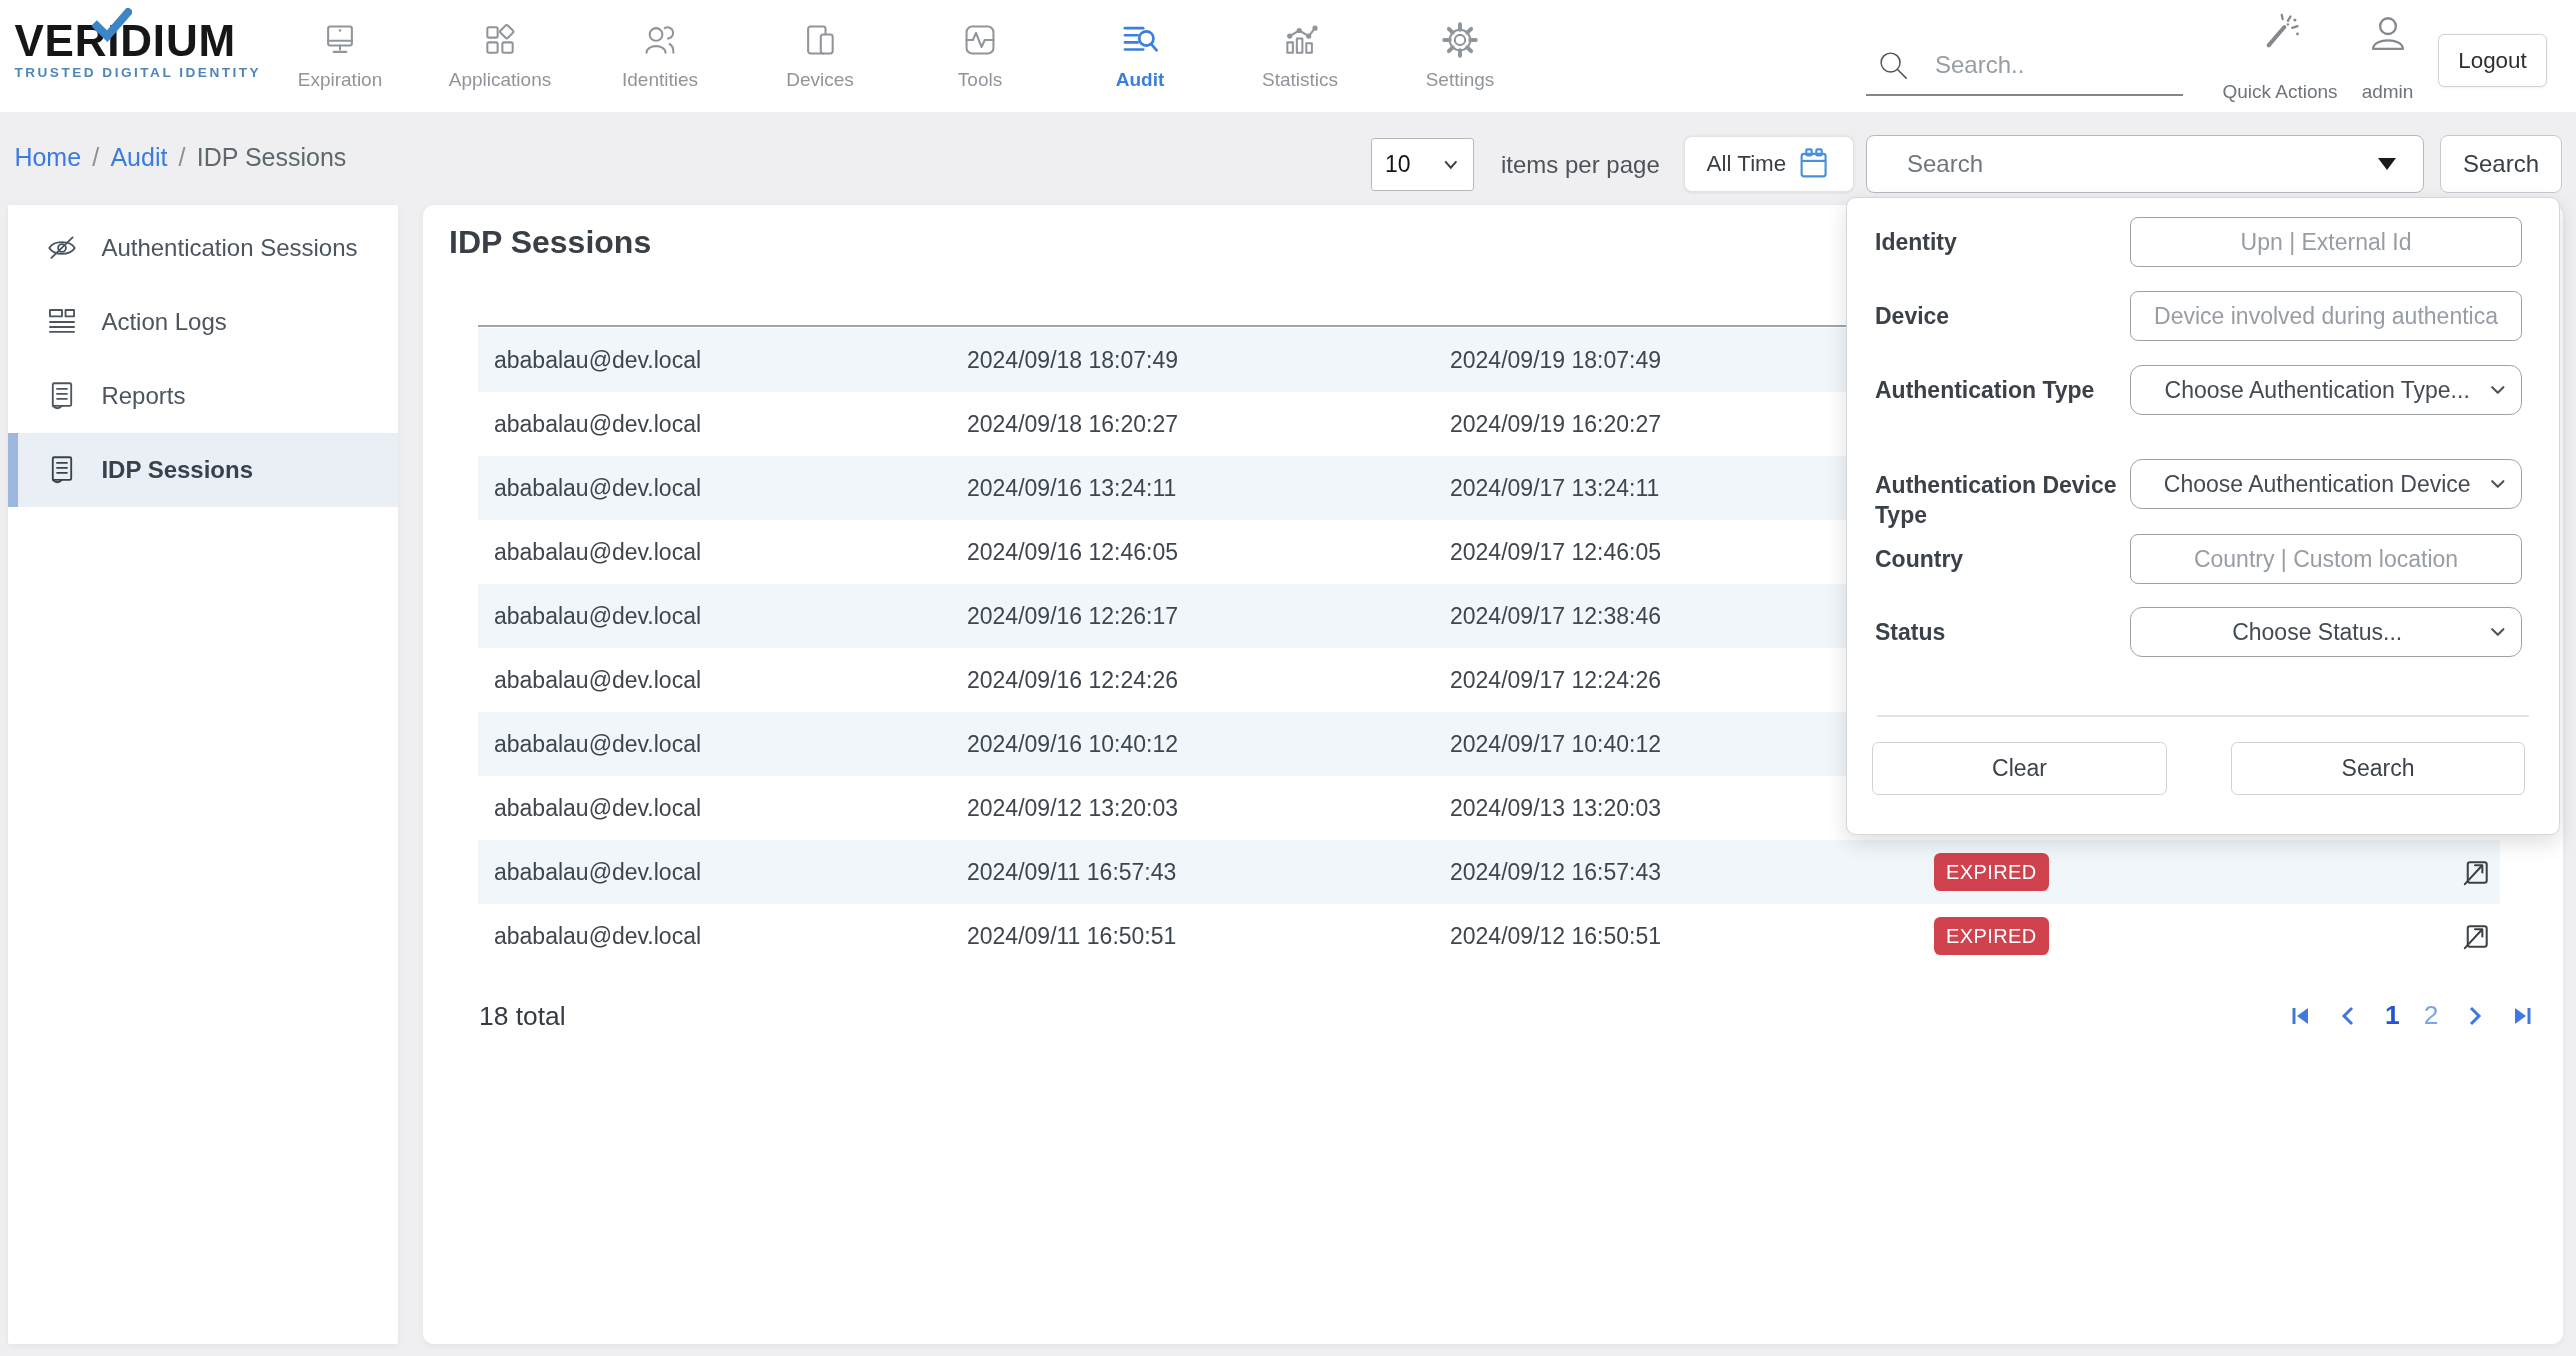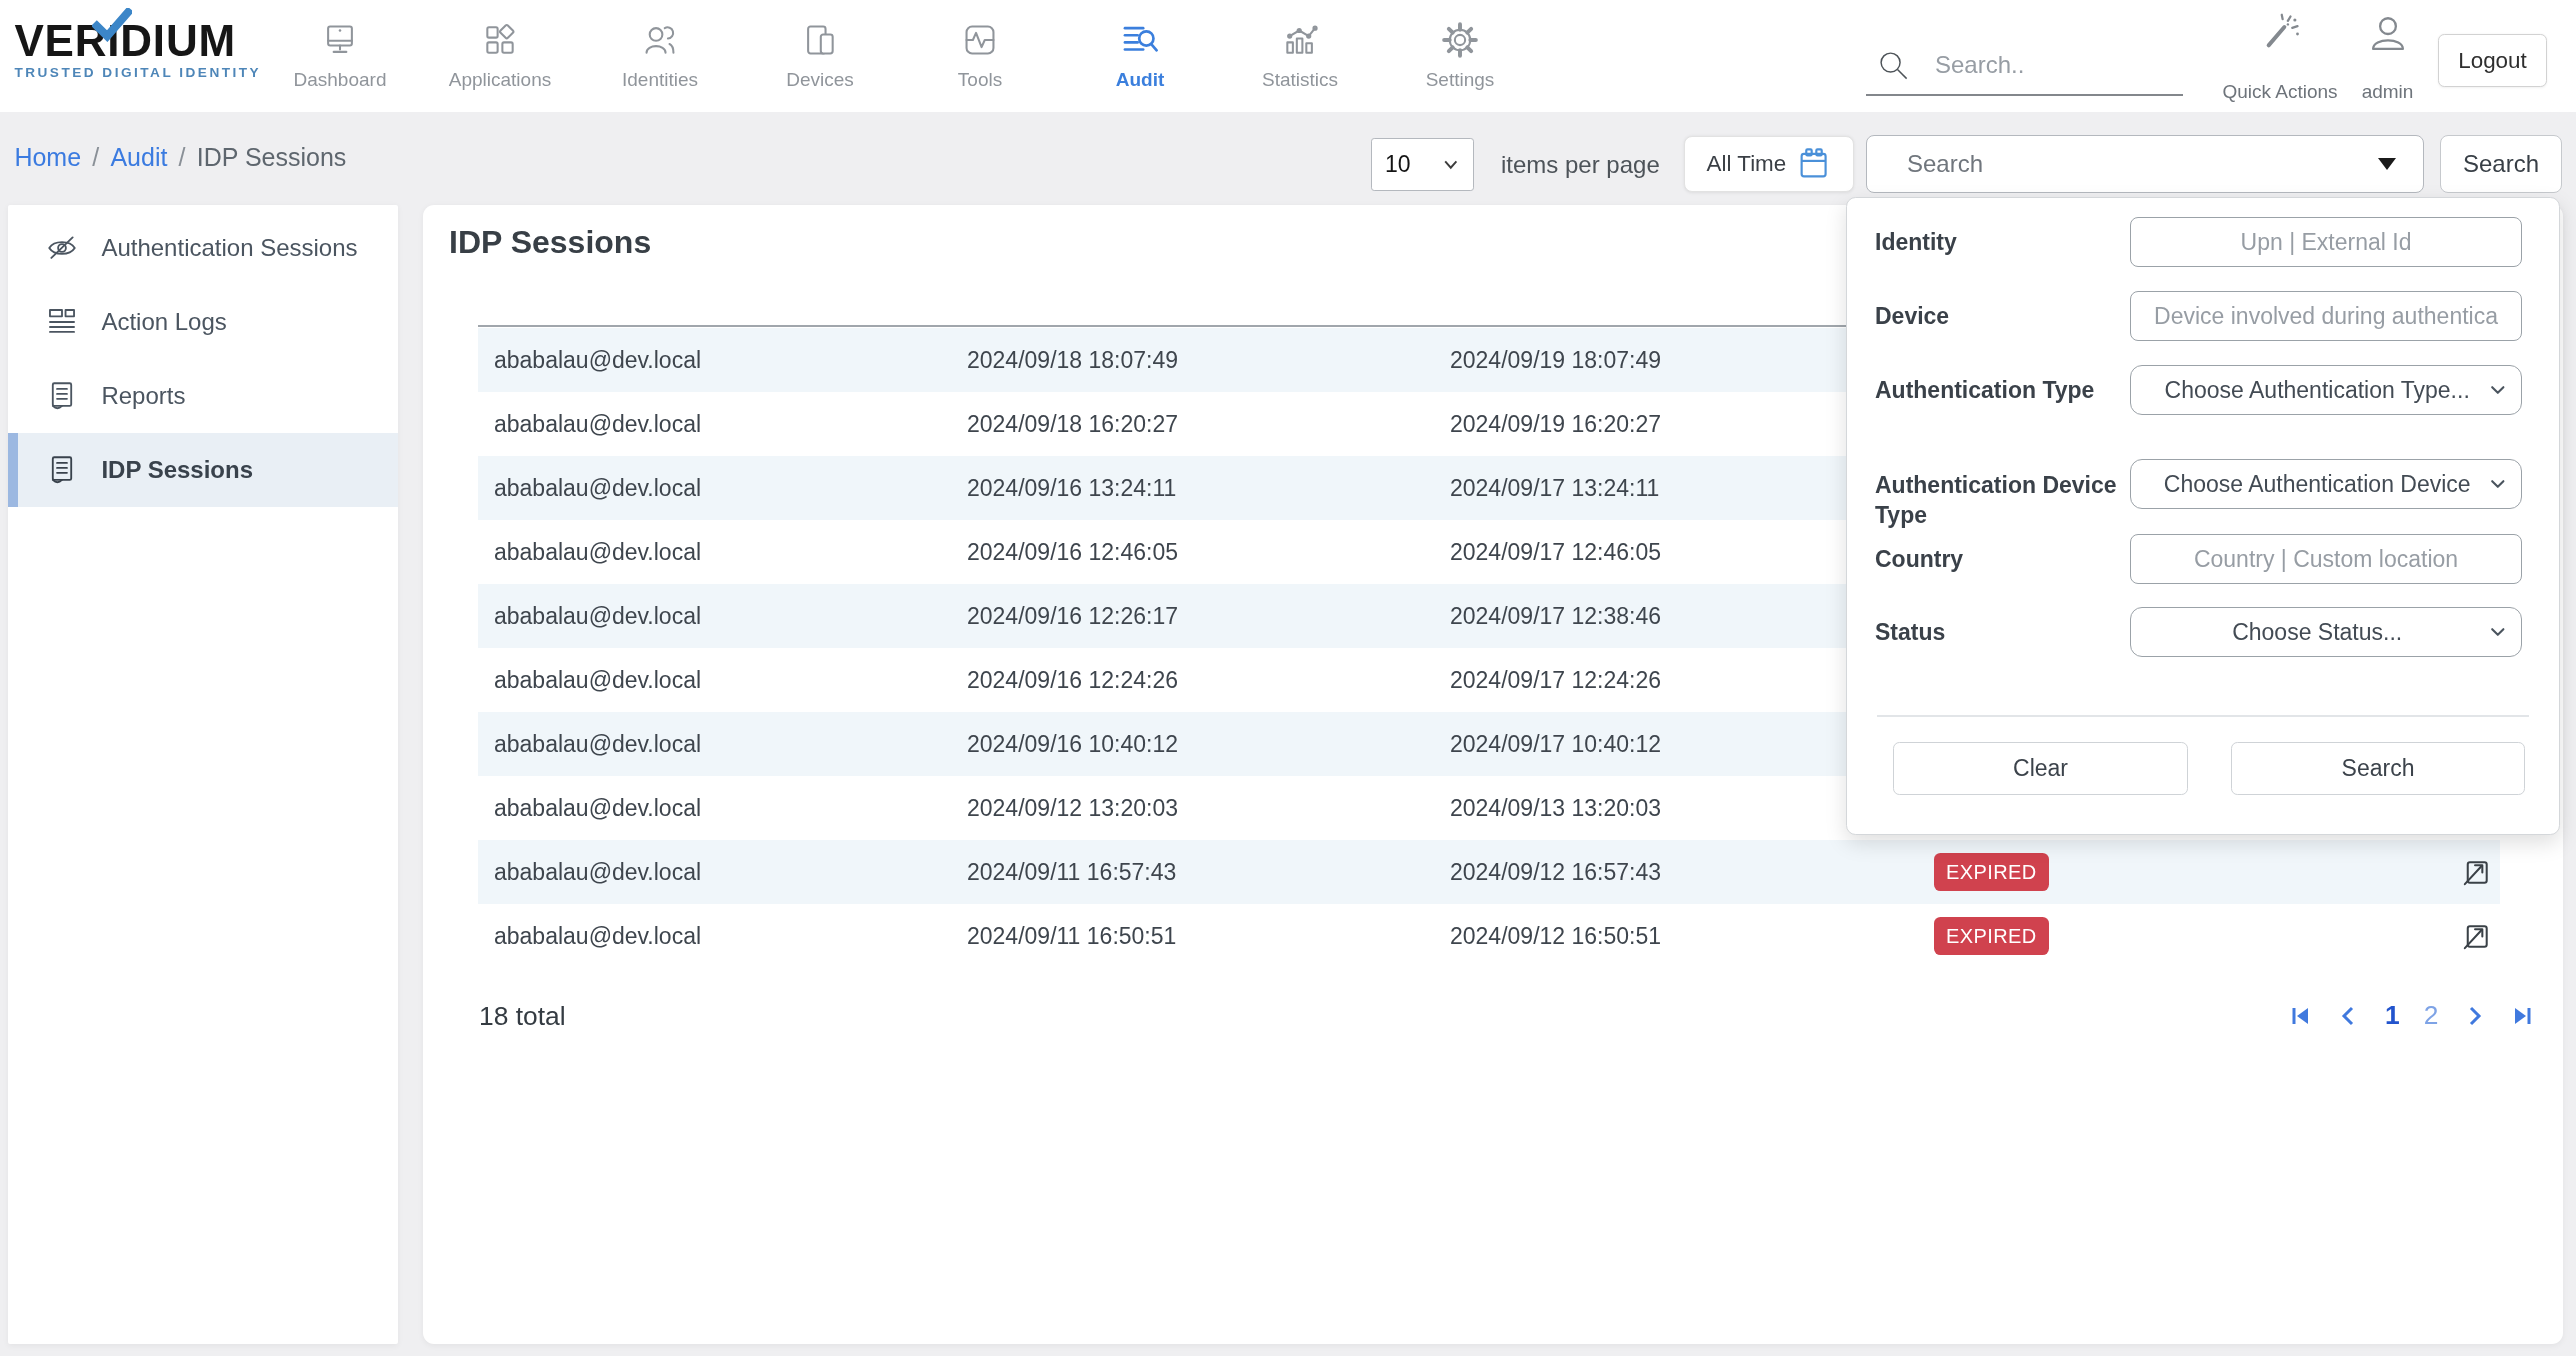--- a/index.html
+++ b/index.html
@@ -84,21 +84,21 @@
   .f-row{position:absolute;left:28px;right:37px;display:flex;align-items:center;}
   .f-label{width:250px;font-size:23px;font-weight:bold;color:#3a4149;line-height:30px;}
   .f-label-tall{margin-top:32px;}
   .f-input{margin-left:auto;width:392px;height:50px;border:1.6px solid #9ba2a8;border-radius:8px;box-sizing:border-box;text-align:center;font-size:23px;color:#434b54;font-family:inherit;outline:none;background:#fff;}
   .f-select{margin-left:auto;width:392px;height:50px;border:1.6px solid #9ba2a8;border-radius:12px;box-sizing:border-box;display:flex;align-items:center;padding:0 14.4px;font-size:23px;color:#434b54;background:#fff;cursor:pointer;}
   .f-select span{flex:1;text-align:center;white-space:nowrap;overflow:hidden;}
   .f-select svg{width:17.6px;height:12px;fill:none;stroke:#4a545e;stroke-width:2.6;stroke-linecap:round;stroke-linejoin:round;flex:none;}
   .fr1{top:19px}.fr2{top:93px}.fr3{top:167px}.fr4{top:240px}.fr5{top:336px}.fr6{top:409px}
   .panel-div{position:absolute;left:30px;right:30px;top:517px;height:1.6px;background:#e2e5e8;}
   .p-btn{position:absolute;top:544px;height:53px;background:#fff;border:1.6px solid #cfd3d7;border-radius:6.4px;font-size:23px;color:#3c434b;display:flex;align-items:center;justify-content:center;box-sizing:border-box;cursor:pointer;}
-  .p-clear{left:46px;width:295px;}
+  .p-clear{left:25px;width:295px;}
   .p-search{left:384px;width:294px;}
 </style>
 </head>
 <body>
 
 <div class="topbar">
 
   <div class="logo">
     <svg class="logo-check" viewBox="0 0 50 42">
       <polyline points="6,22 19,35 45,5" fill="none" stroke="#3c86c8" stroke-width="10" stroke-linecap="square"></polyline>
@@ -109,21 +109,21 @@
 
   <div class="nav">
     <div class="nav-item">
       <svg viewBox="0 0 48 48">
           <rect x="9" y="7" width="30" height="24" rx="2.5"></rect>
           <circle cx="24" cy="12" r="1.6" fill="currentColor" stroke="none"></circle>
           <line x1="9" y1="25" x2="39" y2="25"></line>
           <line x1="24" y1="31" x2="24" y2="36"></line>
           <line x1="16" y1="39" x2="32" y2="39"></line>
         </svg>
-      <span>Dashboard</span>
+      <span>Expiration</span>
     </div>
     <div class="nav-item">
       <svg viewBox="0 0 48 48">
           <rect x="8" y="8" width="13" height="13" rx="2"></rect>
           <rect x="8" y="27" width="13" height="13" rx="2"></rect>
           <rect x="27" y="27" width="13" height="13" rx="2"></rect>
           <rect x="26" y="7" width="13" height="13" rx="2" transform="rotate(45 32.5 13.5)"></rect>
         </svg>
       <span>Applications</span>
     </div>

